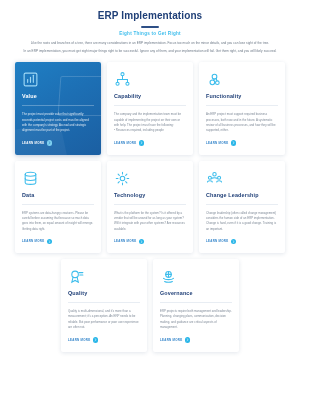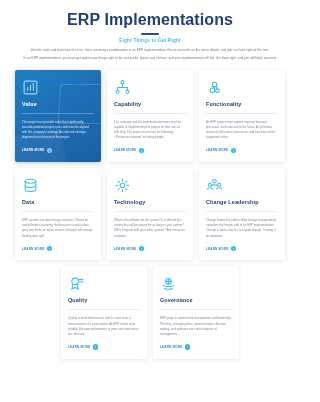--- a/index.html
+++ b/index.html
@@ -7,21 +7,21 @@
     width:300px; height:402px;
     background:#ffffff;
     font-family:"Liberation Sans", sans-serif;
     overflow:hidden;
   }
   .page { width:300px; height:402px; position:relative; background:#fff; padding-top:10px; }
 
   
   .header { text-align:center; padding:0 14px; }
   .title {
-    font-size:16px; font-weight:bold; color:#1f3f77;
+    font-size:10px; font-weight:bold; color:#1f3f77;
     letter-spacing:0.1px; line-height:1.2;
   }
   .title-rule {
     width:18px; height:1.6px; background:#2e4f86;
     margin:4px auto 3px auto; border-radius:1px;
   }
   .subtitle {
     font-size:4.6px; font-weight:bold; color:#3dbdec;
     letter-spacing:0.25px; margin-bottom:5px;
   }

